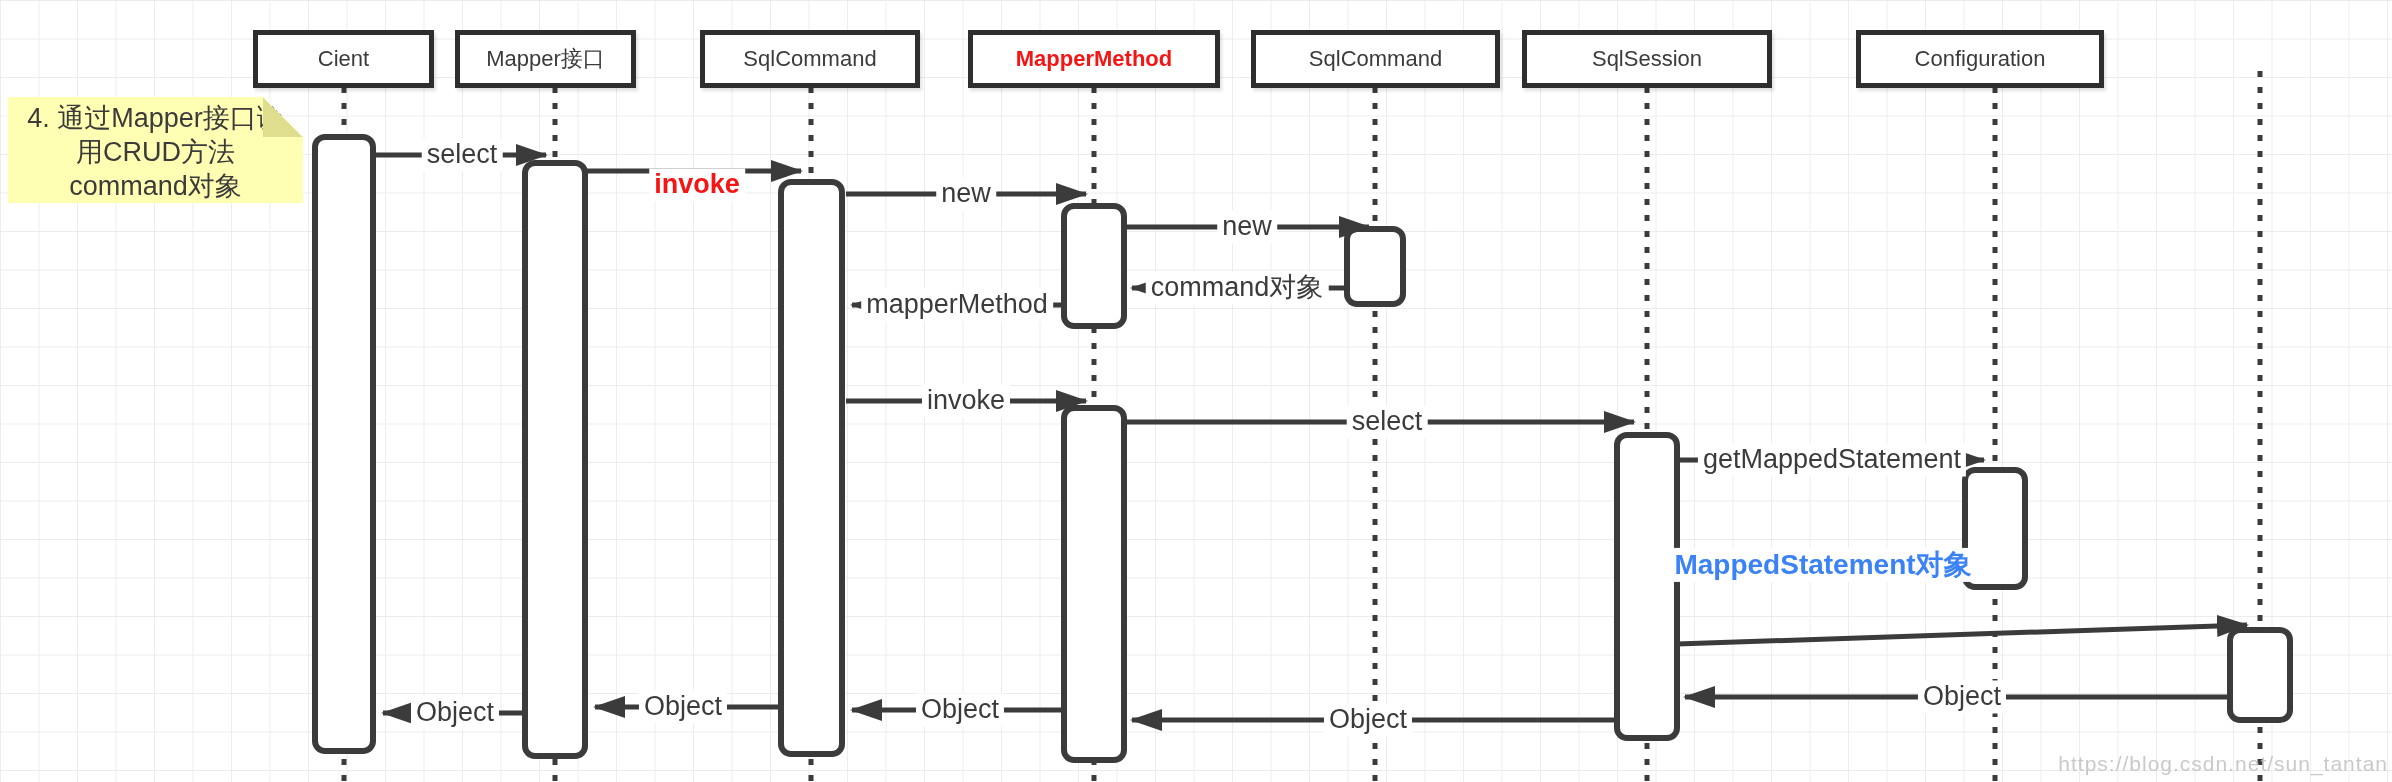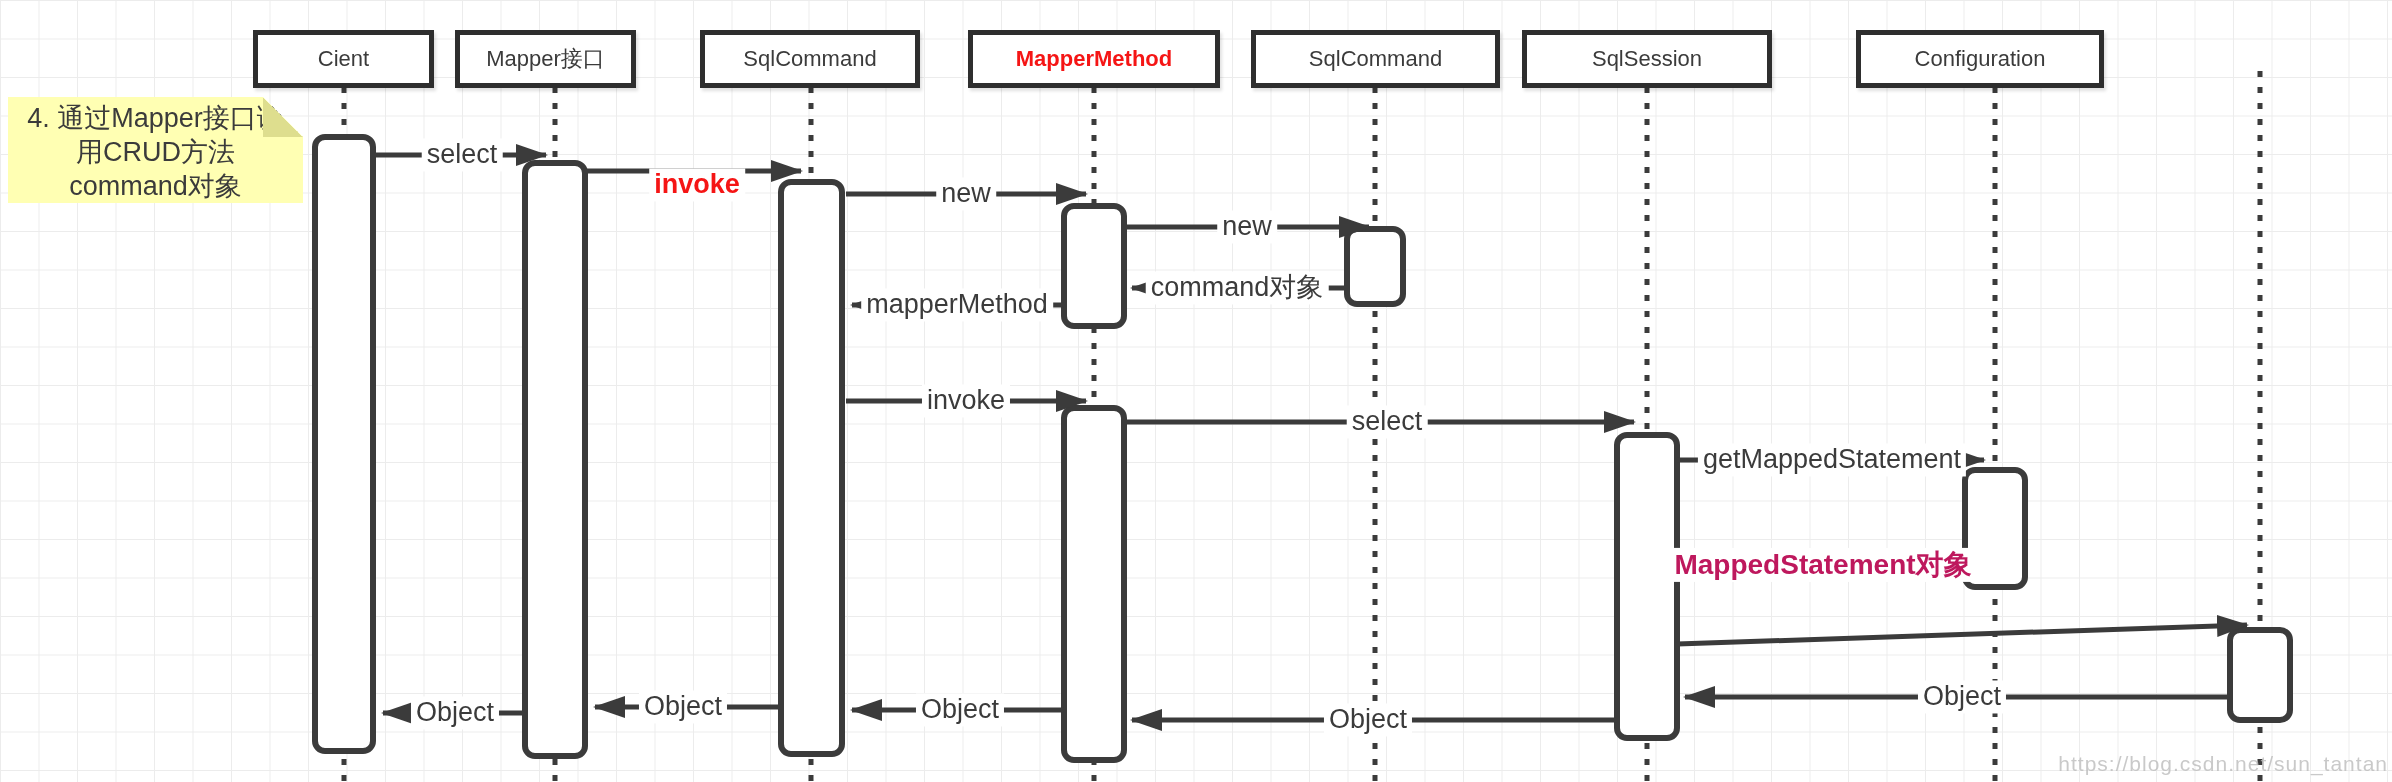--- a/index.html
+++ b/index.html
@@ -22,21 +22,21 @@
     font-size:22px;color:#3b3b3b;white-space:nowrap;
     box-shadow:2px 3px 3px rgba(0,0,0,0.12);
   }
   .participant.red{color:#f51515;font-weight:bold;}
   .msg-label{
     position:absolute;transform:translate(-50%,-50%);z-index:4;
     background:#ffffff;padding:1px 5px;font-size:27px;color:#3b3b3b;
     white-space:nowrap;line-height:1.15;
   }
   .msg-label.red{color:#f51515;font-weight:bold;}
-  .msg-label.red-light{color:#be185d;font-weight:bold;font-size:28px;}
+  .msg-label.red-light{color:#3b82f6;font-weight:bold;font-size:28px;}
   .note{
     position:absolute;left:8px;top:97px;width:295px;height:106px;z-index:5;
     background:#ffffb3;color:#3b3b3b;font-size:27px;line-height:34px;
     text-align:center;padding-top:4px;box-sizing:border-box;
     clip-path:polygon(0 0,calc(100% - 40px) 0,100% 40px,100% 100%,0 100%);
   }
   .note-fold{
     position:absolute;right:0;top:0;width:40px;height:40px;
     background:linear-gradient(to bottom left,rgba(0,0,0,0) 50%,#dede8e 50%);
   }

